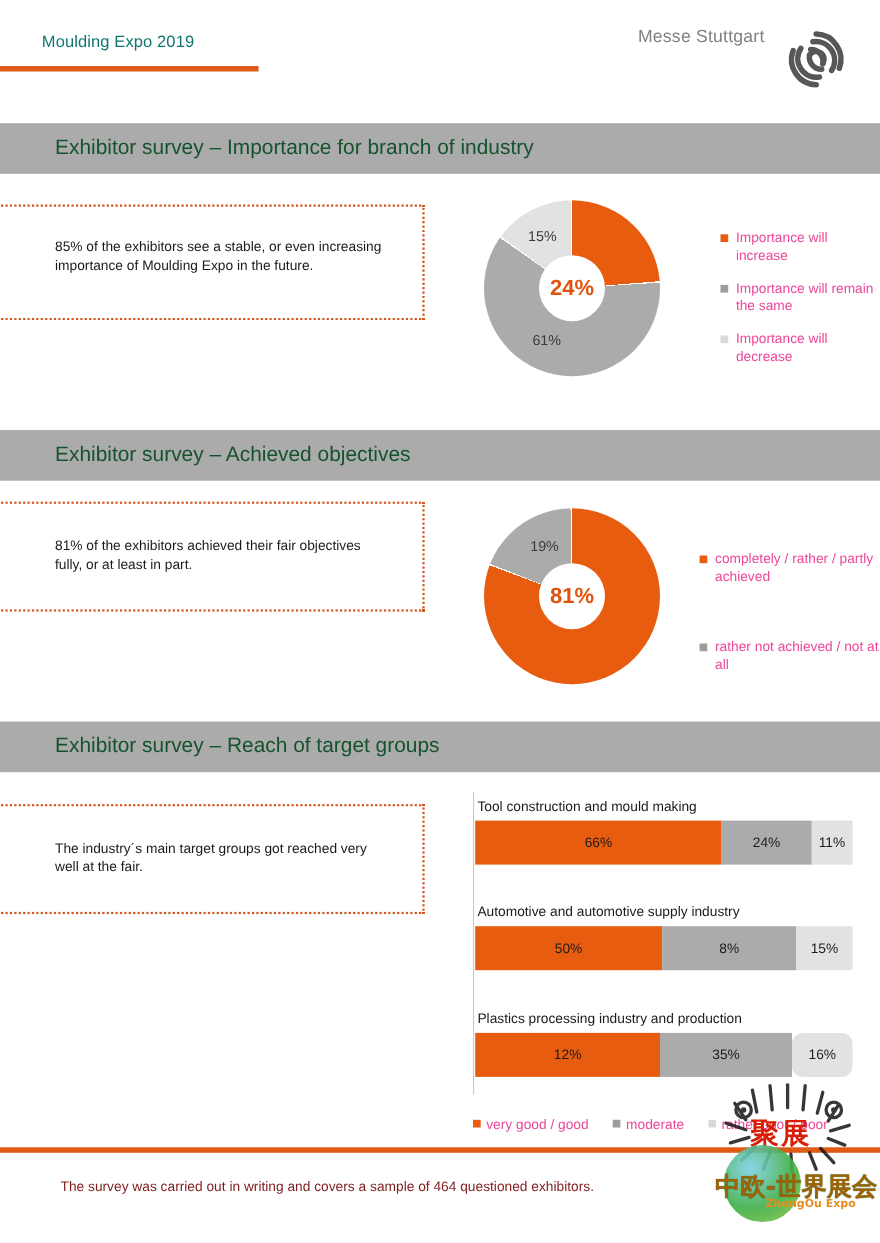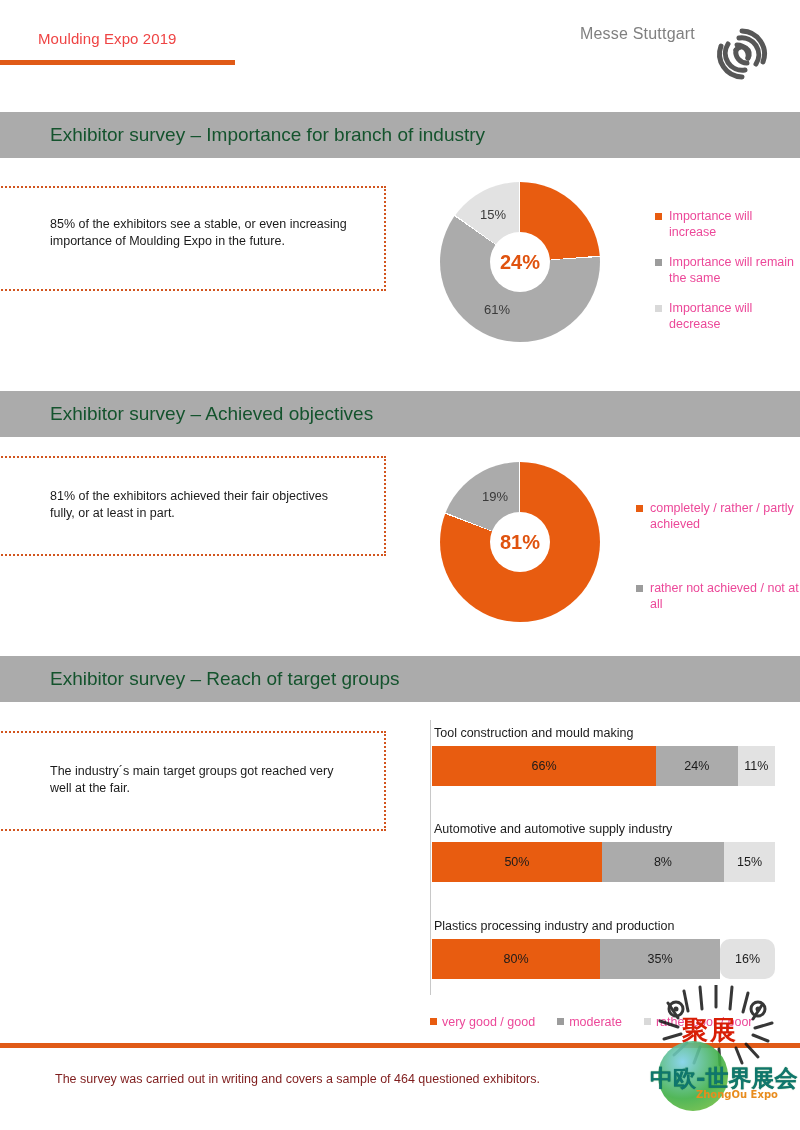--- a/index.html
+++ b/index.html
@@ -9,21 +9,21 @@
     font-family:"Liberation Sans", sans-serif;
     color:#1a1a1a;
     position:relative;
     overflow:hidden;
   }
 
   
   .page-header{position:absolute;left:0;top:0;width:800px;height:110px;}
   .brand-title{
     position:absolute;left:38px;top:30px;
-    font-size:15px;color:#ef4444;letter-spacing:.1px;
+    font-size:15px;color:#0f766e;letter-spacing:.1px;
   }
   .brand-rule{
     position:absolute;left:0;top:60px;width:235px;height:5px;
     background:#E05A17;
   }
   .ms-wordmark{
     position:absolute;right:105px;top:25px;
     font-size:16px;color:#808080;letter-spacing:.2px;
   }
   .ms-logo{position:absolute;right:22px;top:18px;width:72px;height:72px;}
@@ -178,21 +178,21 @@
     font-size:26px;font-weight:bold;color:#D81E06;
     font-family:"DejaVu Sans", sans-serif;letter-spacing:2px;
   }
   #watermark .wm-globe{
     position:absolute;left:18px;top:56px;width:70px;height:70px;border-radius:50%;
     background:radial-gradient(circle at 35% 30%, #7ED0E8 0%, #3FAF46 55%, #8CC63F 100%);
     opacity:.9;
   }
   #watermark .wm-cn-green{
     position:absolute;left:10px;top:78px;
-    font-size:23px;font-weight:bold;color:#0f766e;
+    font-size:23px;font-weight:bold;color:#a16207;
     font-family:"DejaVu Sans", sans-serif;letter-spacing:0px;
     text-shadow:0 0 1px #1d7a38;
   }
   #watermark .wm-sub{
     position:absolute;left:56px;top:104px;
     font-size:10px;font-weight:bold;color:#E88C1E;
     font-family:"DejaVu Sans", sans-serif;
   }
 </style>
 </head>
@@ -301,21 +301,21 @@
     <div class="bar-track">
       <div class="seg seg-a" style="width: 49.505%;">50%</div>
       <div class="seg seg-b" style="width: 35.6436%;">8%</div>
       <div class="seg seg-c" style="width: 14.8515%;">15%</div>
     </div>
   </div>
 
   <div class="bar-group" id="bar-group-3">
     <div class="bar-caption">Plastics processing industry and production</div>
     <div class="bar-track">
-      <div class="seg seg-a" style="width: 49%;">80%</div>
+      <div class="seg seg-a" style="width: 49%;">12%</div>
       <div class="seg seg-b" style="width: 35%;">35%</div>
       <div class="seg seg-c" style="width: 16%; border-radius: 10px;">16%</div>
     </div>
   </div>
 </div>
 
 <div id="bars-legend">
   <div class="legend-item">
     <span class="swatch sw-orange"></span>
     <span>very good / good</span>

